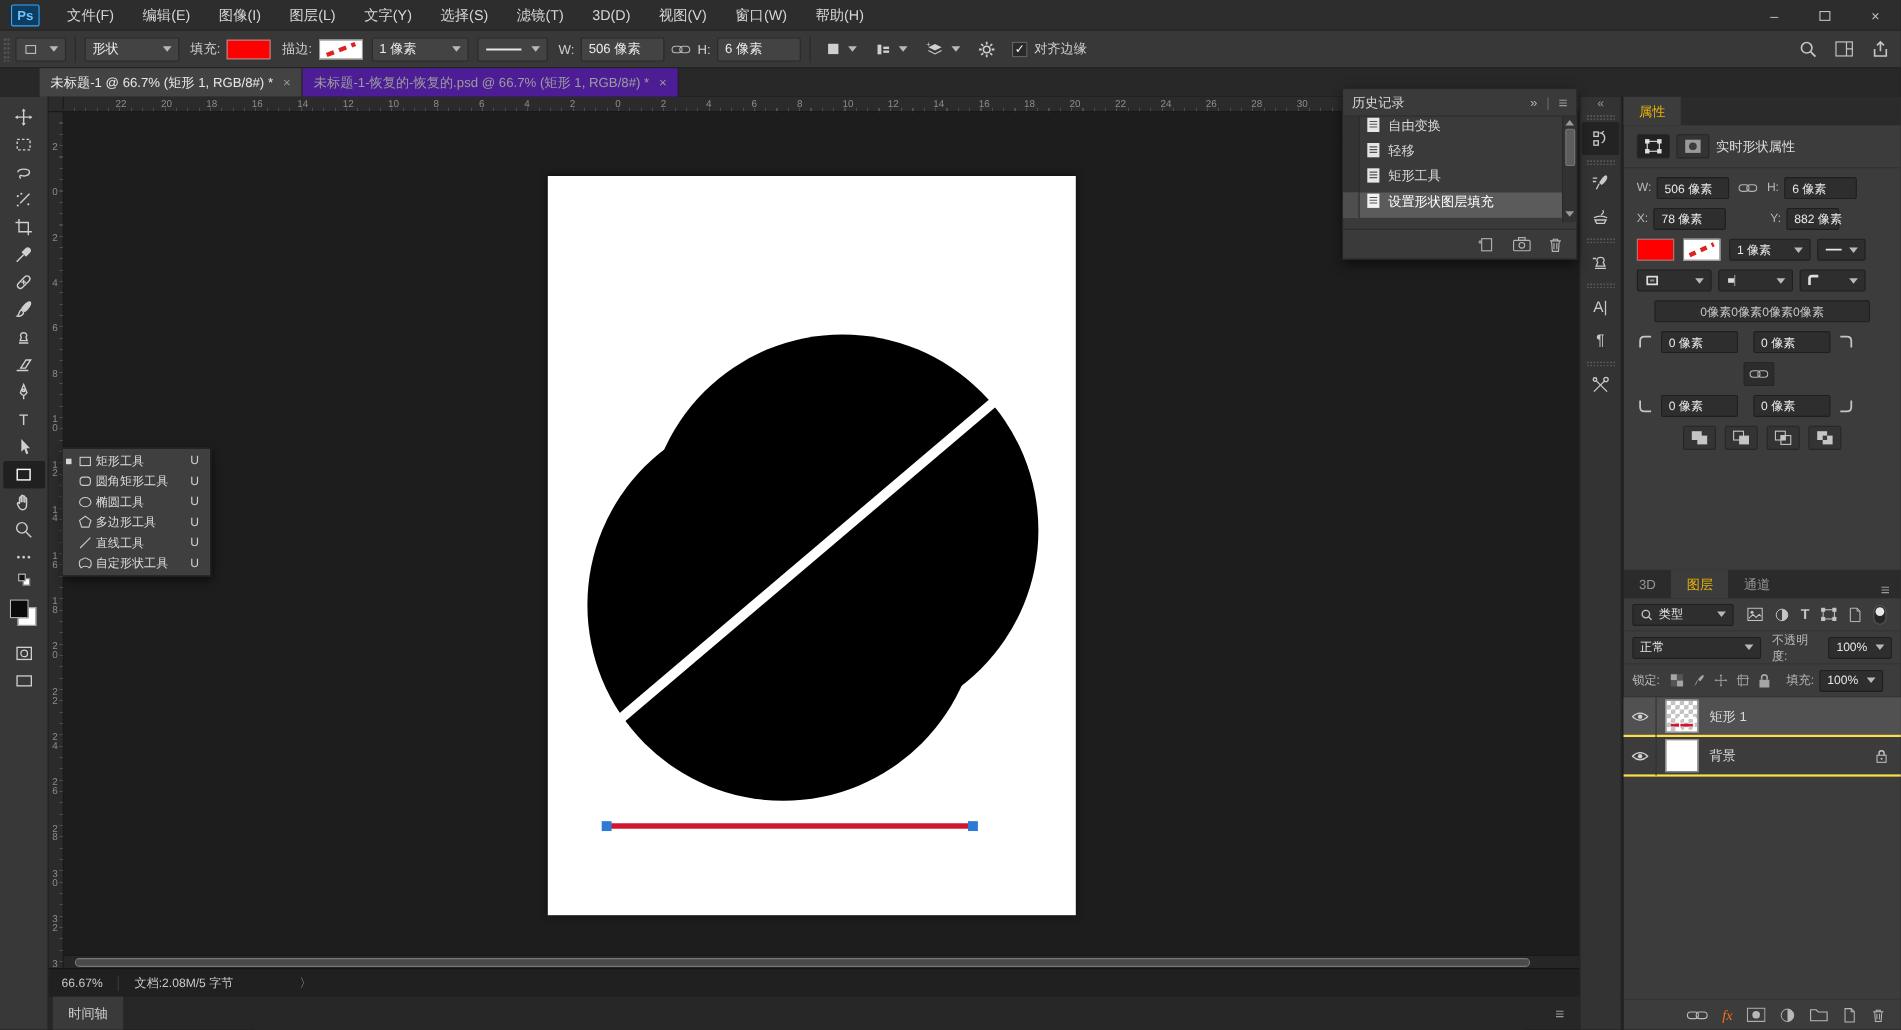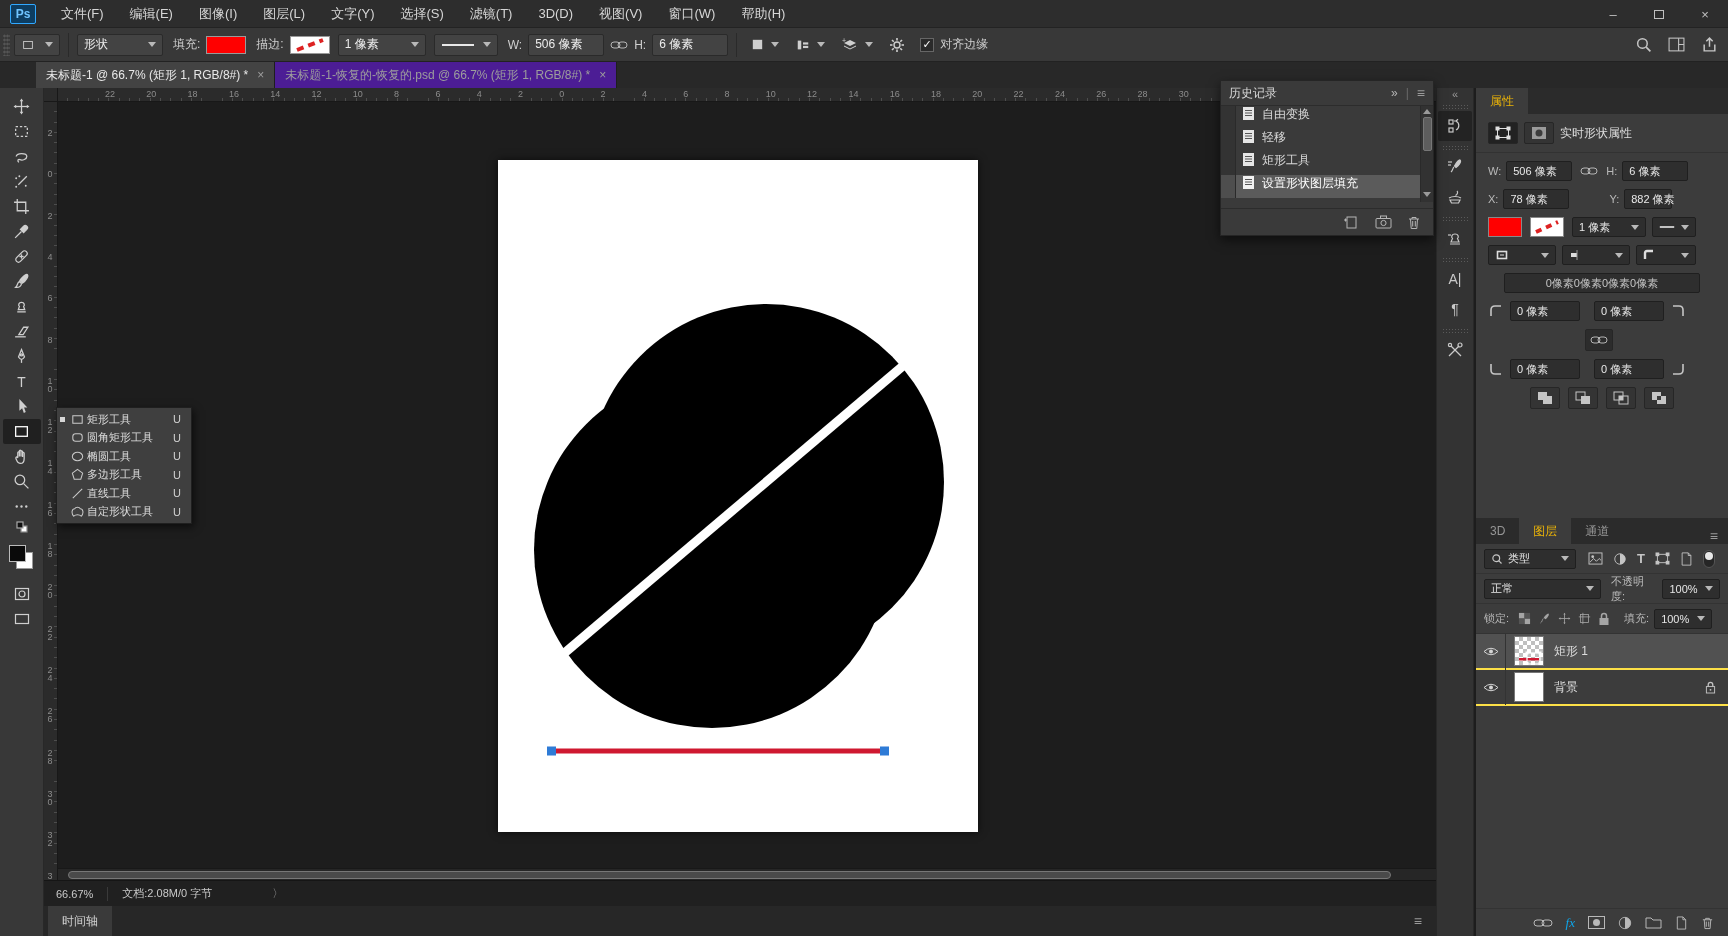--- a/index.html
+++ b/index.html
@@ -905,21 +905,21 @@
           <path d="M3.5 6 V4 a2.5 2.5 0 0 1 5 0 V6" stroke="#c5c5c5" fill="none" stroke-width="1.4"></path>
           <circle cx="6" cy="9.5" r="1" fill="#c5c5c5"></circle>
         </svg>
     </div>
 
     <div id="layersfooter">
       <svg width="20" height="12" viewBox="0 0 20 12">
           <rect x="1" y="3" width="10" height="6" rx="3" stroke="#b8b8b8" fill="none"></rect>
           <rect x="9" y="3" width="10" height="6" rx="3" stroke="#b8b8b8" fill="none"></rect>
         </svg>
-      <span style="font-style:italic;font-size:13px;color:#0ea5e9;font-family:'Liberation Serif',serif">fx</span>
+      <span style="font-style:italic;font-size:13px;color:#f97316;font-family:'Liberation Serif',serif">fx</span>
       <svg width="17" height="13" viewBox="0 0 17 13">
           <rect x="0.5" y="0.5" width="16" height="12" stroke="#b8b8b8" fill="none"></rect>
           <circle cx="8.5" cy="6.5" r="3.5" fill="#b8b8b8"></circle>
         </svg>
       <svg width="14" height="14" viewBox="0 0 16 16">
           <circle cx="8" cy="8" r="6.5" stroke="#b8b8b8" fill="none"></circle>
           <path d="M8 1.5 A6.5 6.5 0 0 1 8 14.5 Z" fill="#b8b8b8"></path>
         </svg>
       <svg width="17" height="13" viewBox="0 0 17 13">
           <path d="M1 12 V2 H6 L8 4 H16 V12 Z" stroke="#b8b8b8" fill="none"></path>
@@ -933,20 +933,20 @@
           <line x1="5.7" y1="6" x2="5.7" y2="11.5" stroke="#b8b8b8"></line>
           <line x1="8.3" y1="6" x2="8.3" y2="11.5" stroke="#b8b8b8"></line>
         </svg>
     </div>
   </div>
 </div>
 
 <div id="statusbar">
   <span style="margin-left:12px">66.67%</span>
   <span style="width:1px;height:14px;background:#3a3a3a;margin:0 14px"></span>
-  <span>文档:2.08M/0 字节</span>
+  <span>文档:2.08M/5 字节</span>
   <span style="margin-left:60px;color:#9a9a9a">〉</span>
 </div>
 
 <div id="timelinebar">
   <div id="timelinetab">时间轴</div>
   <span class="hamb" style="position:absolute;right:14px">≡</span>
 </div>
 
 </body></html>

